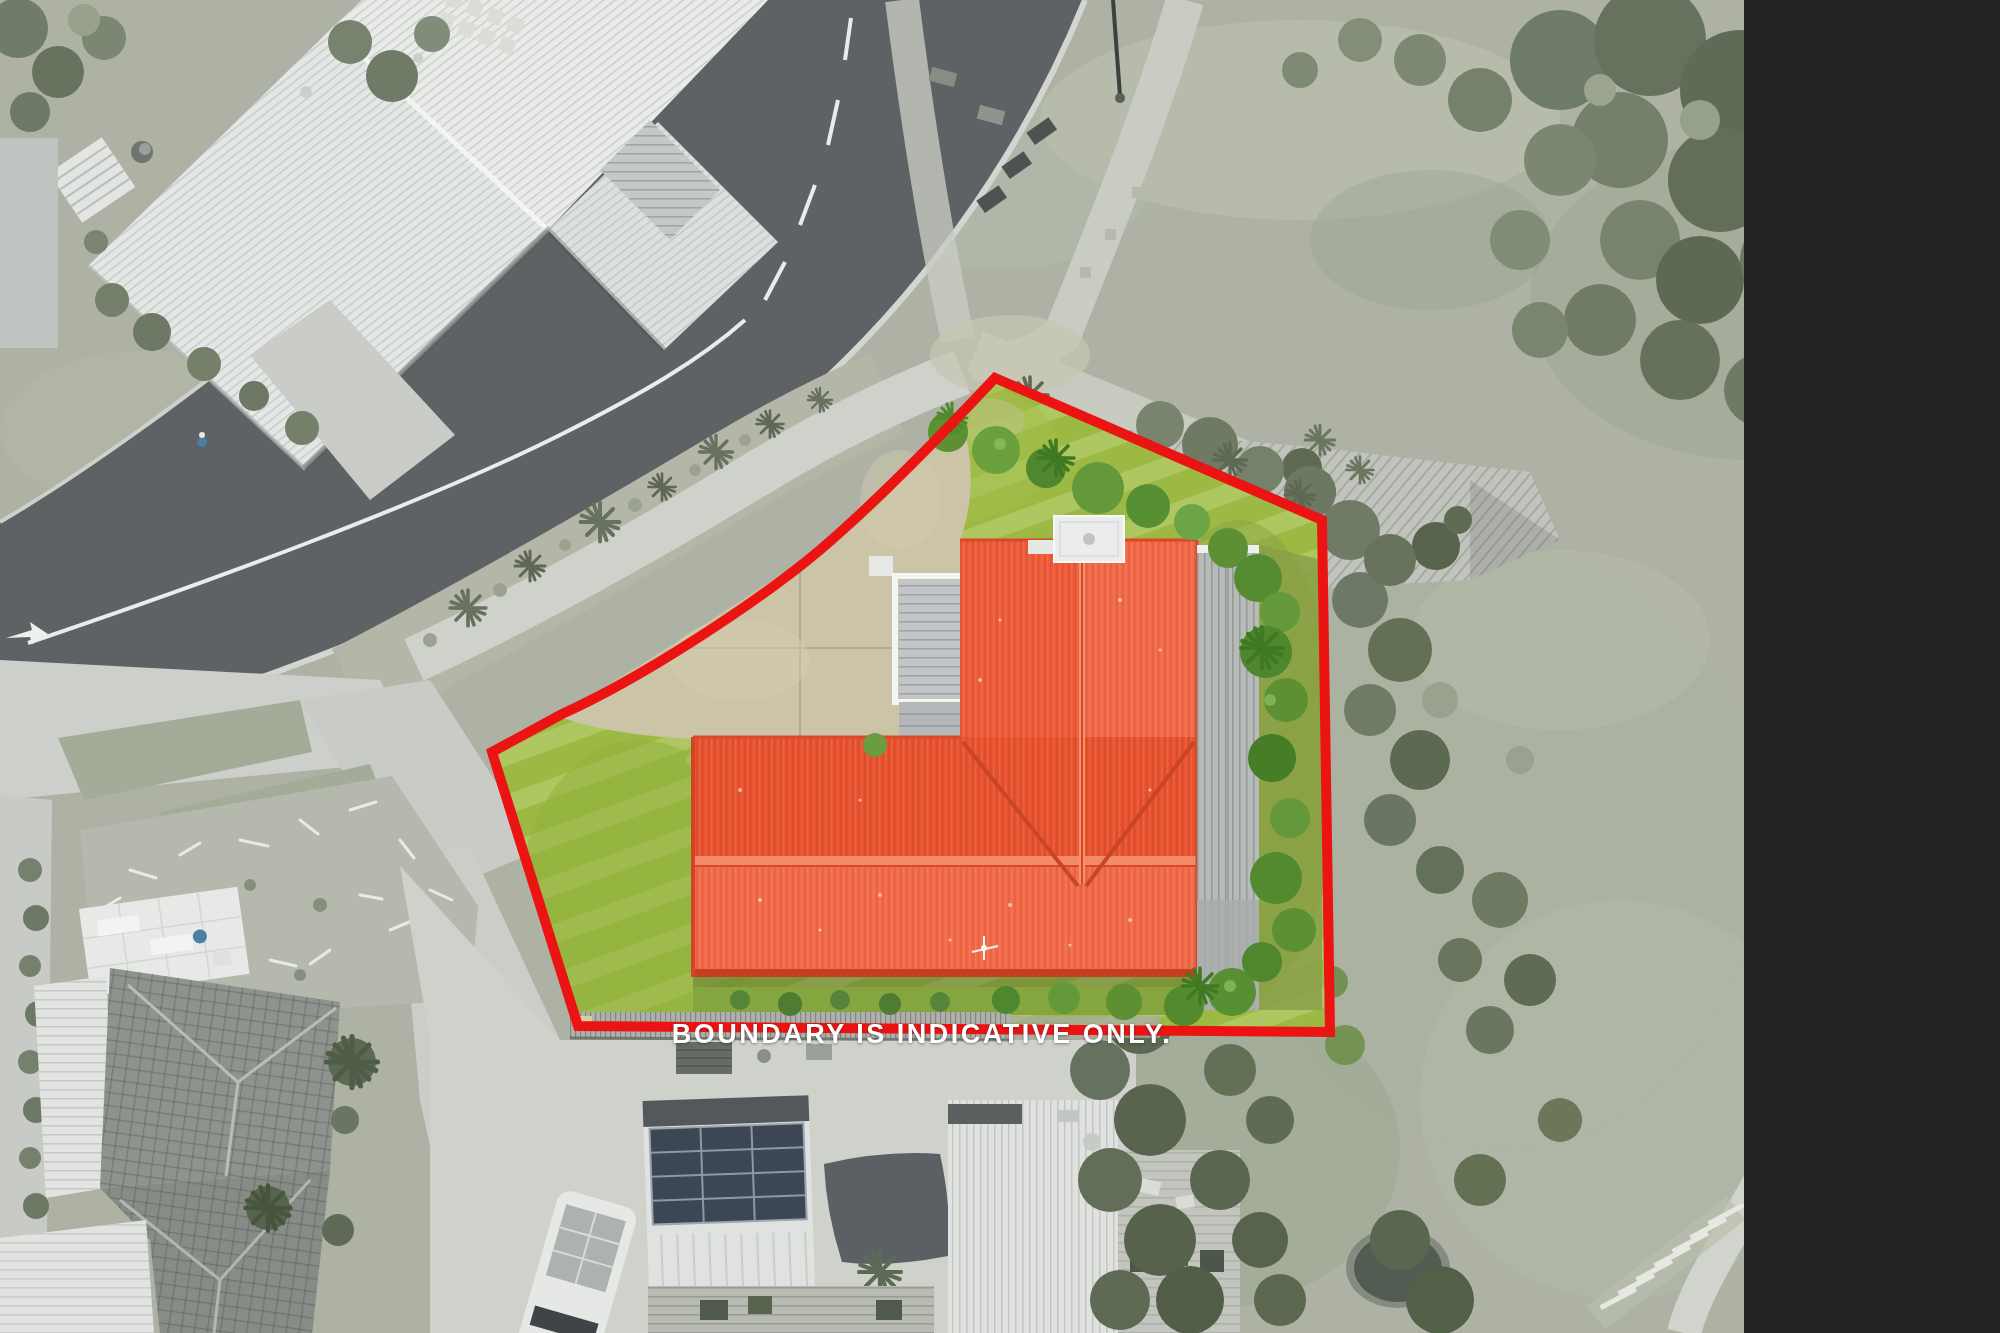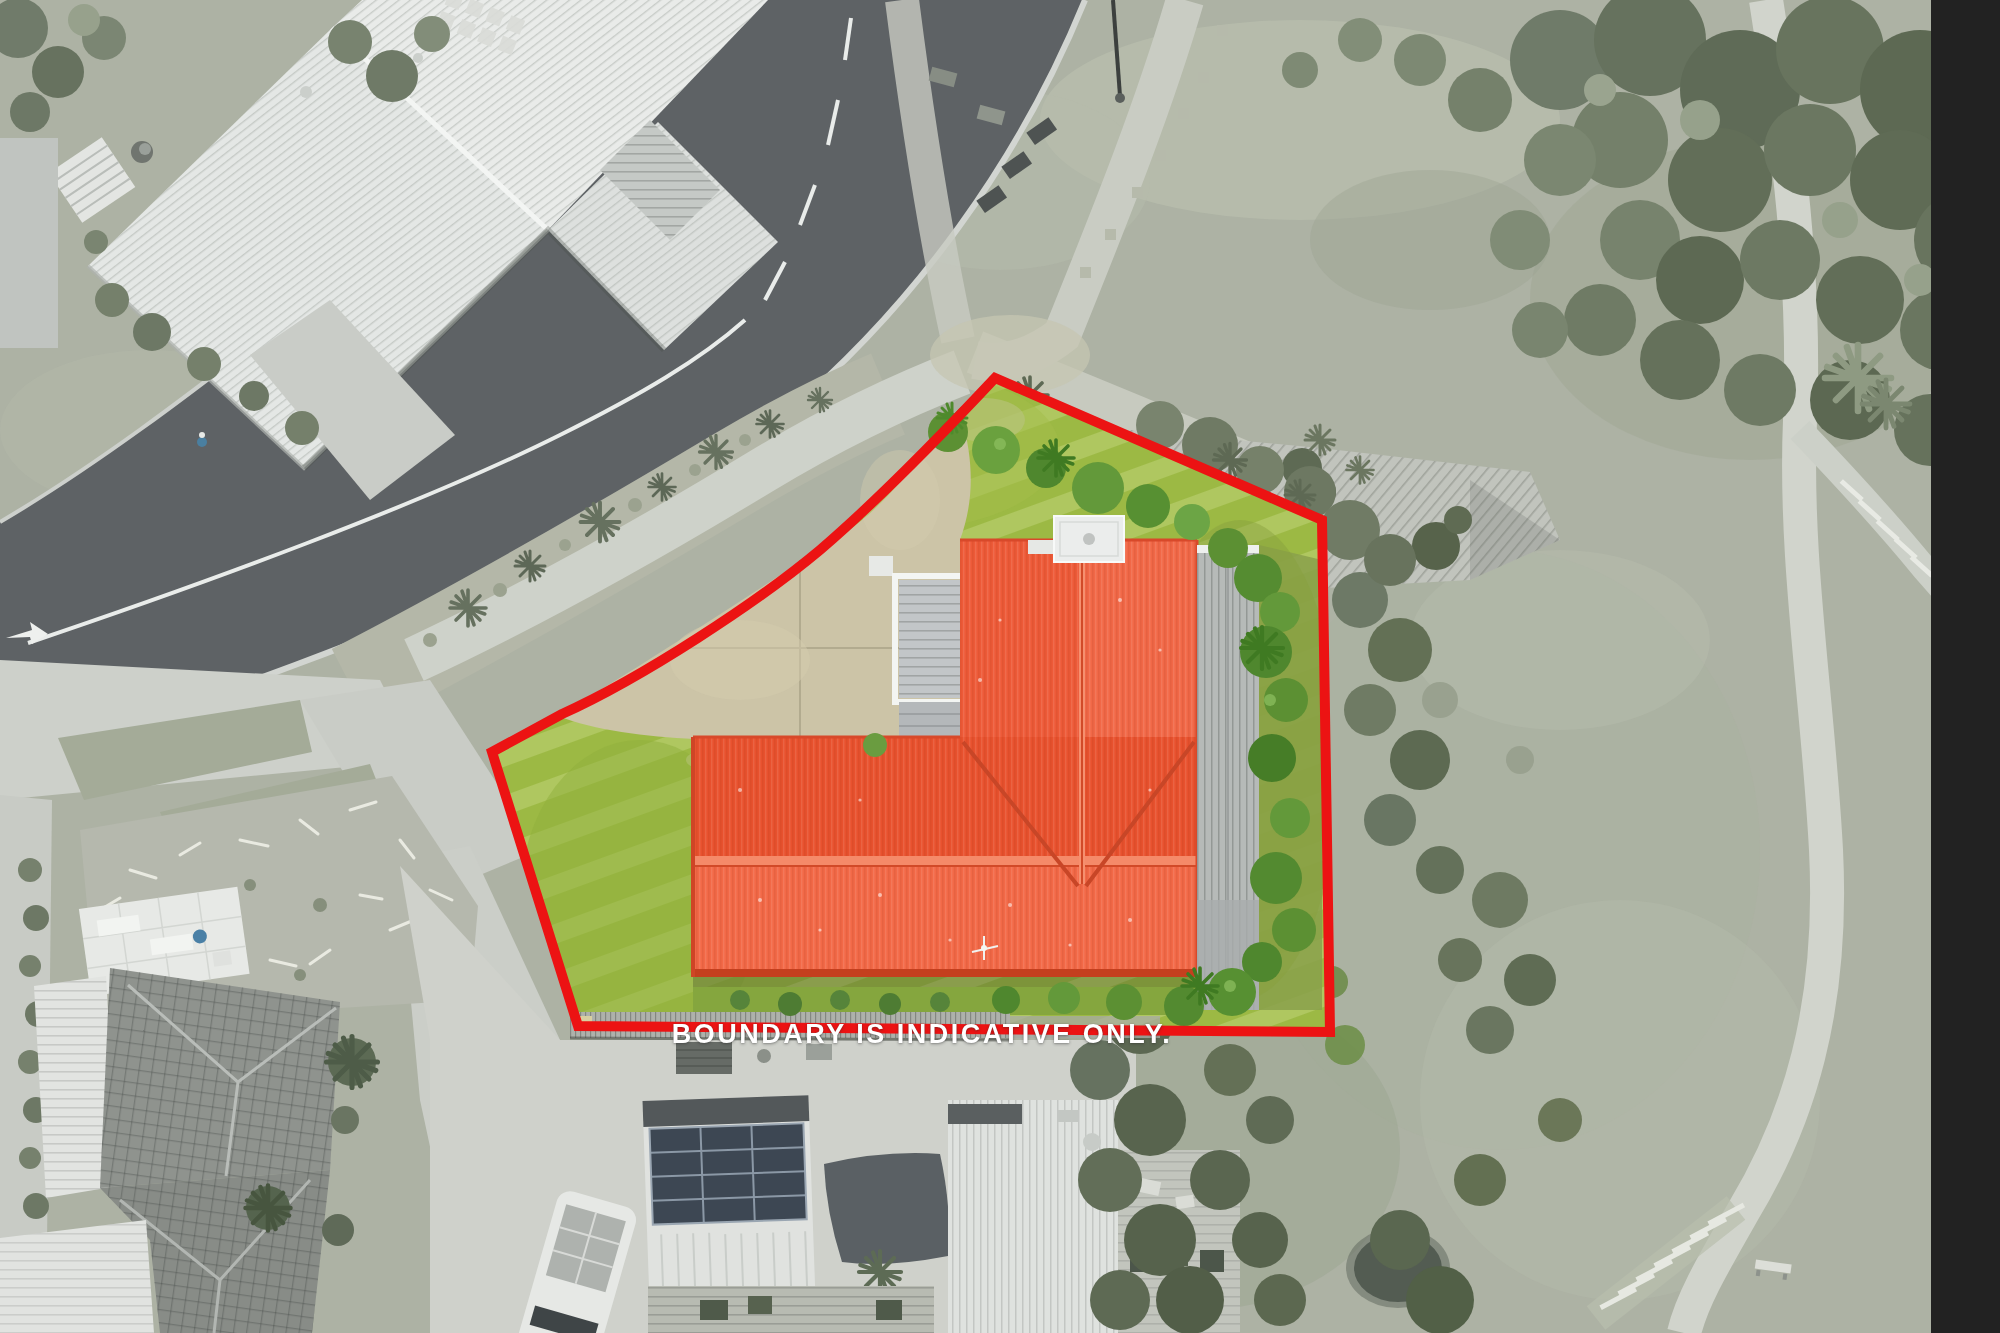--- a/index.html
+++ b/index.html
@@ -1,16 +1,16 @@
 <!DOCTYPE html>
 <html style="--boundary-red: #ec1313; --disclaimer-text: #ffffff; --roof-orange: #ef5f3b; --roof-ridge-light: #f58a69; --lawn-green: #9cb944; --bush-green: #5c9033; --driveway-beige: #ccc4a7; --road-asphalt: #5e6265; --path-concrete: #cdd1c9; --surroundings-sage: #adb2a4; --trees-desaturated: #6a7565; --deck-gray: #b6bab8; --solar-panel: #3d4753;"><head>
 <meta charset="utf-8">
 <style>
   html,body{margin:0;padding:0;background:#222;}
-  .stage{position:relative;width:1931px;height:1333px;overflow:hidden;
+  .stage{position:relative;width:1744px;height:1333px;overflow:hidden;
          font-family:"Liberation Sans",sans-serif;background:#0c4a6e;}
   .stage svg{position:absolute;inset:0;display:block;}
   .disclaimer{
     position:absolute;left:922px;top:1019px;transform:translateX(-50%);
     color:var(--disclaimer-text,#ffffff);
     font-size:27px;font-weight:600;letter-spacing:2.5px;white-space:nowrap;
     text-shadow:0 1px 3px rgba(40,40,40,.45), 0 0 1px rgba(60,60,60,.4);
     user-select:none;
   }
   .boundary-line{stroke:var(--boundary-red,#ec1313);}

